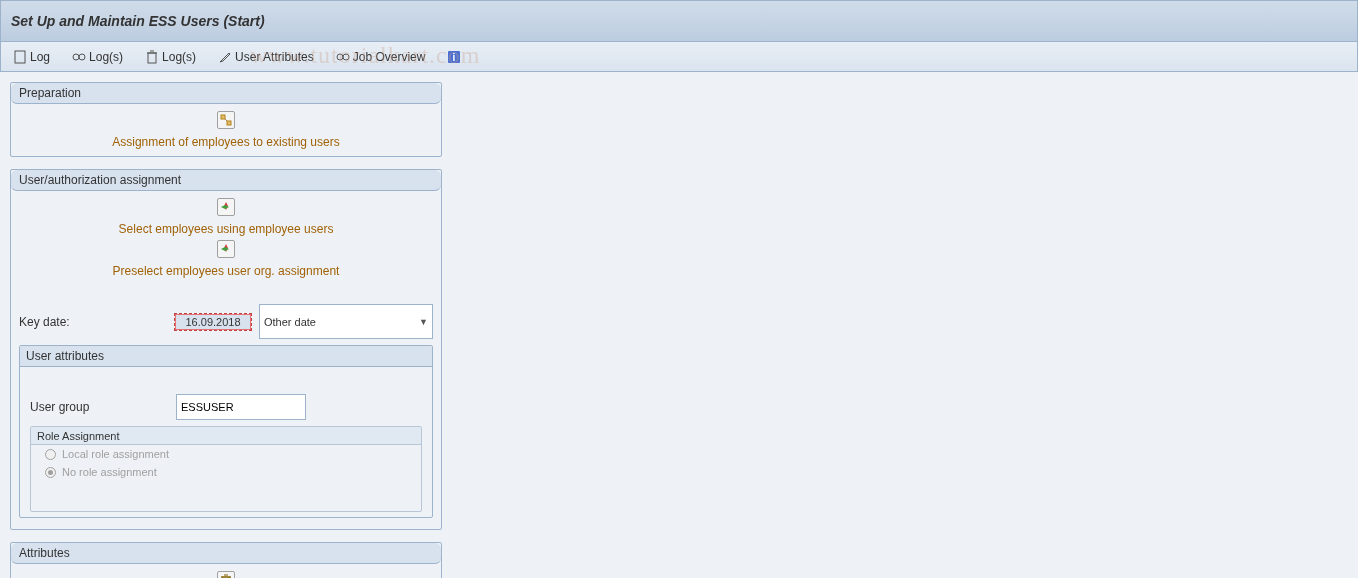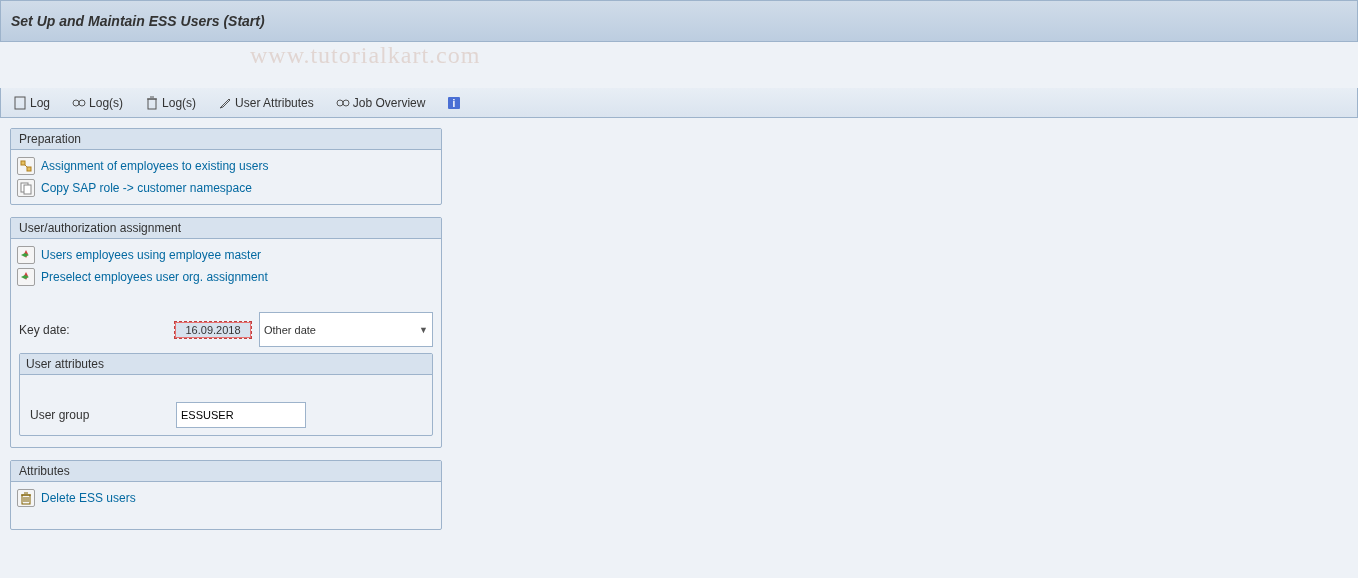--- a/index.html
+++ b/index.html
@@ -28,21 +28,20 @@
     }
     .toolbar {
       background: linear-gradient(to bottom, #e8eef5, #dae4ef);
       border: 1px solid #9db3cb;
       border-top: none;
       padding: 4px 8px;
       height: 30px;
       display: flex;
       align-items: center;
       gap: 14px;
-      margin-top: 46px;
     }
     .toolbar-btn {
       display: flex;
       align-items: center;
       gap: 3px;
       cursor: pointer;
       color: #333;
       font-size: 12px;
       padding: 2px 4px;
     }
@@ -62,31 +61,33 @@
       background: #eef2f7;
       margin-bottom: 12px;
       border-radius: 2px;
     }
     .panel-header {
       background: #d7e2ee;
       border-bottom: 1px solid #9db3cb;
       padding: 3px 8px;
       font-size: 12px;
       color: #333;
+      border-radius: 6px;
     }
     .panel-body {
       padding: 5px 6px;
     }
     .action-row {
       display: flex;
       align-items: center;
       gap: 6px;
       padding: 2px 0;
       font-size: 12px;
-      color: #0369a1;
+      color: #a16207;
+      flex-direction: column;
     }
     .action-icon {
       width: 18px;
       height: 18px;
       border: 1px solid #a0a0a0;
       background: #f5f5f5;
       display: inline-flex;
       align-items: center;
       justify-content: center;
       border-radius: 2px;
@@ -279,43 +280,34 @@
       <div class="action-row">
         <span class="action-icon">
           <svg width="14" height="14" viewBox="0 0 14 14">
               <rect x="2" y="2" width="4" height="4" fill="#e6c060" stroke="#b08020"></rect>
               <rect x="8" y="8" width="4" height="4" fill="#e6c060" stroke="#b08020"></rect>
               <line x1="6" y1="6" x2="8" y2="8" stroke="#b08020"></line>
             </svg>
         </span>
         <span>Assignment of employees to existing users</span>
       </div>
-      <div class="action-row">
-        <span class="action-icon">
-          <svg width="14" height="14" viewBox="0 0 14 14">
-              <rect x="2" y="2" width="7" height="9" fill="#fff" stroke="#888"></rect>
-              <rect x="5" y="4" width="7" height="9" fill="#fff" stroke="#888"></rect>
-            </svg>
-        </span>
-        <span>Copy SAP role -&gt; customer namespace</span>
-      </div>
     </div>
   </div>
 
   <div class="panel">
     <div class="panel-header">User/authorization assignment</div>
     <div class="panel-body">
       <div class="action-row">
         <span class="action-icon">
           <svg width="14" height="14" viewBox="0 0 14 14">
               <polygon points="7,2 9,6 7,10 5,6" fill="#d04040"></polygon>
               <polygon points="2,7 6,5 10,7 6,9" fill="#40a040"></polygon>
             </svg>
         </span>
-        <span>Users employees using employee master</span>
+        <span>Select employees using employee users</span>
       </div>
       <div class="action-row">
         <span class="action-icon">
           <svg width="14" height="14" viewBox="0 0 14 14">
               <polygon points="7,2 9,6 7,10 5,6" fill="#d04040"></polygon>
               <polygon points="2,7 6,5 10,7 6,9" fill="#40a040"></polygon>
             </svg>
         </span>
         <span>Preselect employees user org. assignment</span>
       </div>
@@ -327,20 +319,33 @@
           <span class="select-caret">▼</span>
         </div>
       </div>
 
       <div class="sub-panel">
         <div class="sub-header">User attributes</div>
         <div class="sub-body">
           <div class="field-row" style="padding:2px 0;align-items:center;">
             <span class="field-label" style="width:138px;">User group</span>
             <input class="text-input" value="ESSUSER" style="">
+          </div>
+          <div class="inner-panel">
+            <div class="inner-header">Role Assignment</div>
+            <div class="radio-row">
+              <span class="radio-circle"></span>
+              <span>Local role assignment</span>
+            </div>
+            <div class="radio-row">
+              <span class="radio-circle">
+                  <span class="radio-dot"></span>
+                </span>
+              <span>No role assignment</span>
+            </div>
           </div>
         </div>
       </div>
     </div>
   </div>
 
   <div class="panel">
     <div class="panel-header">Attributes</div>
     <div class="panel-body" style="padding-bottom:20px;">
       <div class="action-row">

